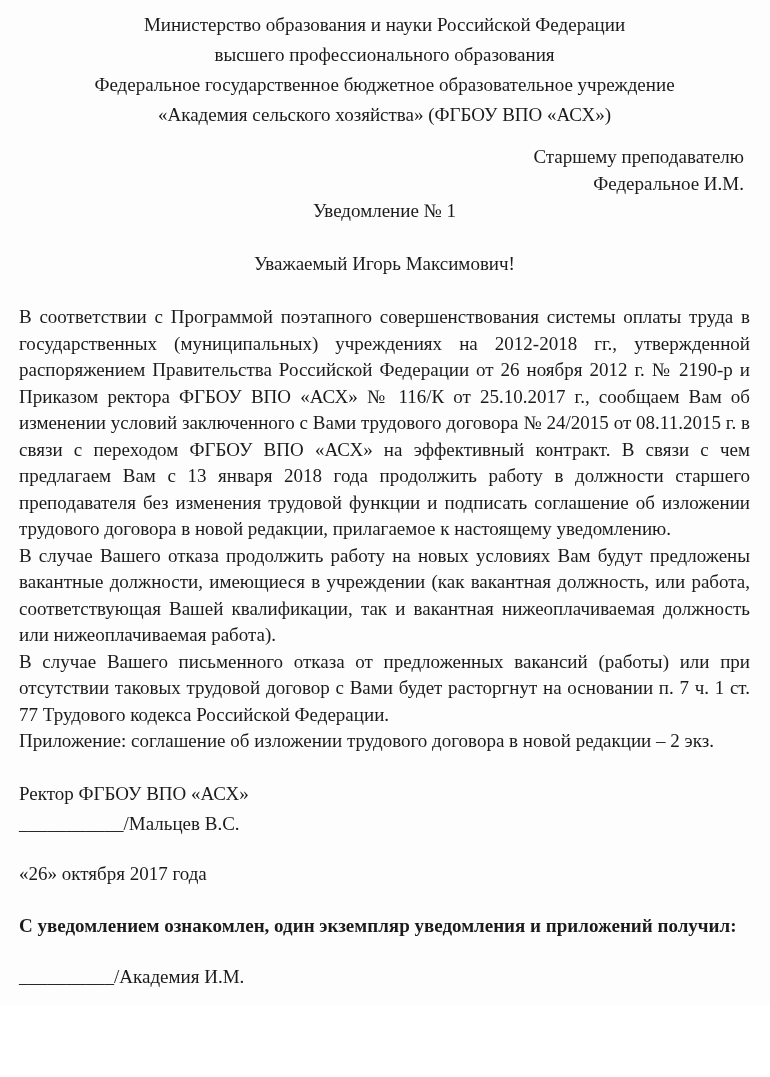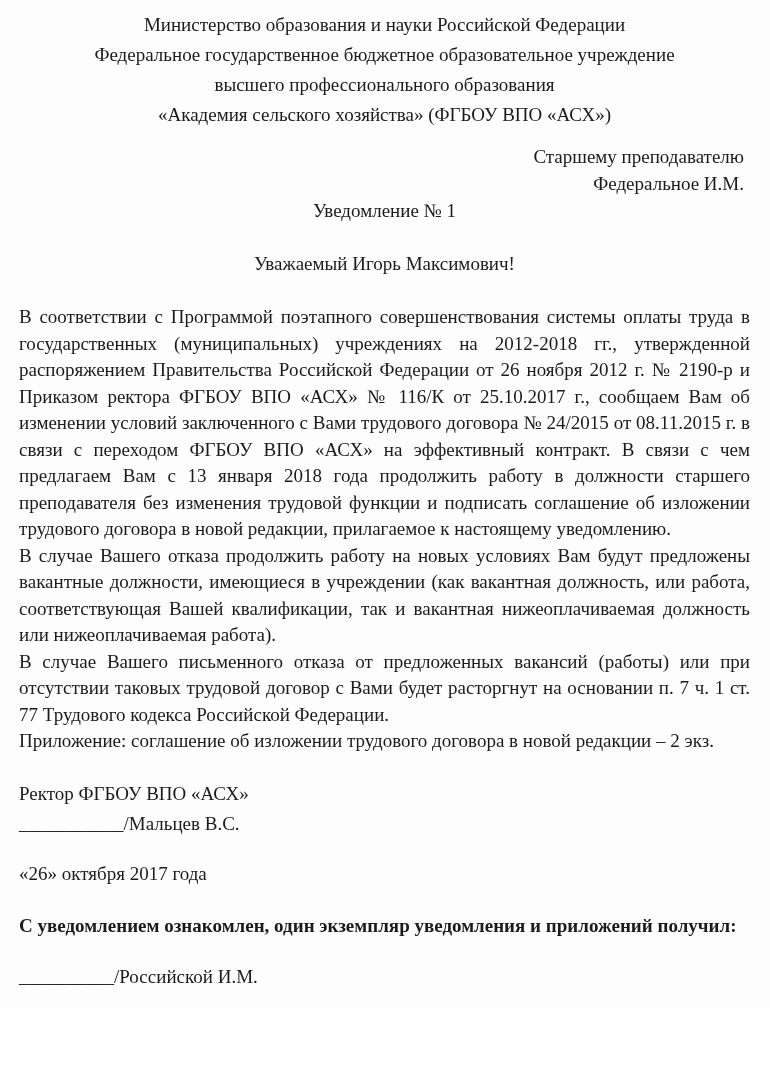--- a/index.html
+++ b/index.html
@@ -68,22 +68,22 @@
     line-height: 30px;
   }
 </style>
 </head>
 <body>
 
 <div class="page">
 
   <div class="letterhead">
     <div>Министерство образования и науки Российской Федерации</div>
+    <div>высшего профессионального образования</div>
     <div>Федеральное государственное бюджетное образовательное учреждение</div>
-    <div>высшего профессионального образования</div>
     <div>«Академия сельского хозяйства» (ФГБОУ ВПО «АСХ»)</div>
   </div>
 
   <div class="addressee">
     <div>Старшему преподавателю</div>
     <div>Федеральное И.М.</div>
   </div>
 
   <div class="doc-title">Уведомление № 1</div>
 
@@ -98,17 +98,17 @@
 
   <div class="sig-block">
     <div>Ректор ФГБОУ ВПО «АСХ»</div>
     <div>___________/Мальцев В.С.</div>
   </div>
 
   <div class="sig-date">«26» октября 2017 года</div>
 
   <div class="ack-text">С уведомлением ознакомлен, один экземпляр уведомления и приложений получил:</div>
 
-  <div class="ack-sig">__________/Российской И.М.</div>
+  <div class="ack-sig">__________/Академия И.М.</div>
 
   <div class="ack-date">«__» __________ 2017 года»</div>
 
 </div>
 
 </body></html>

